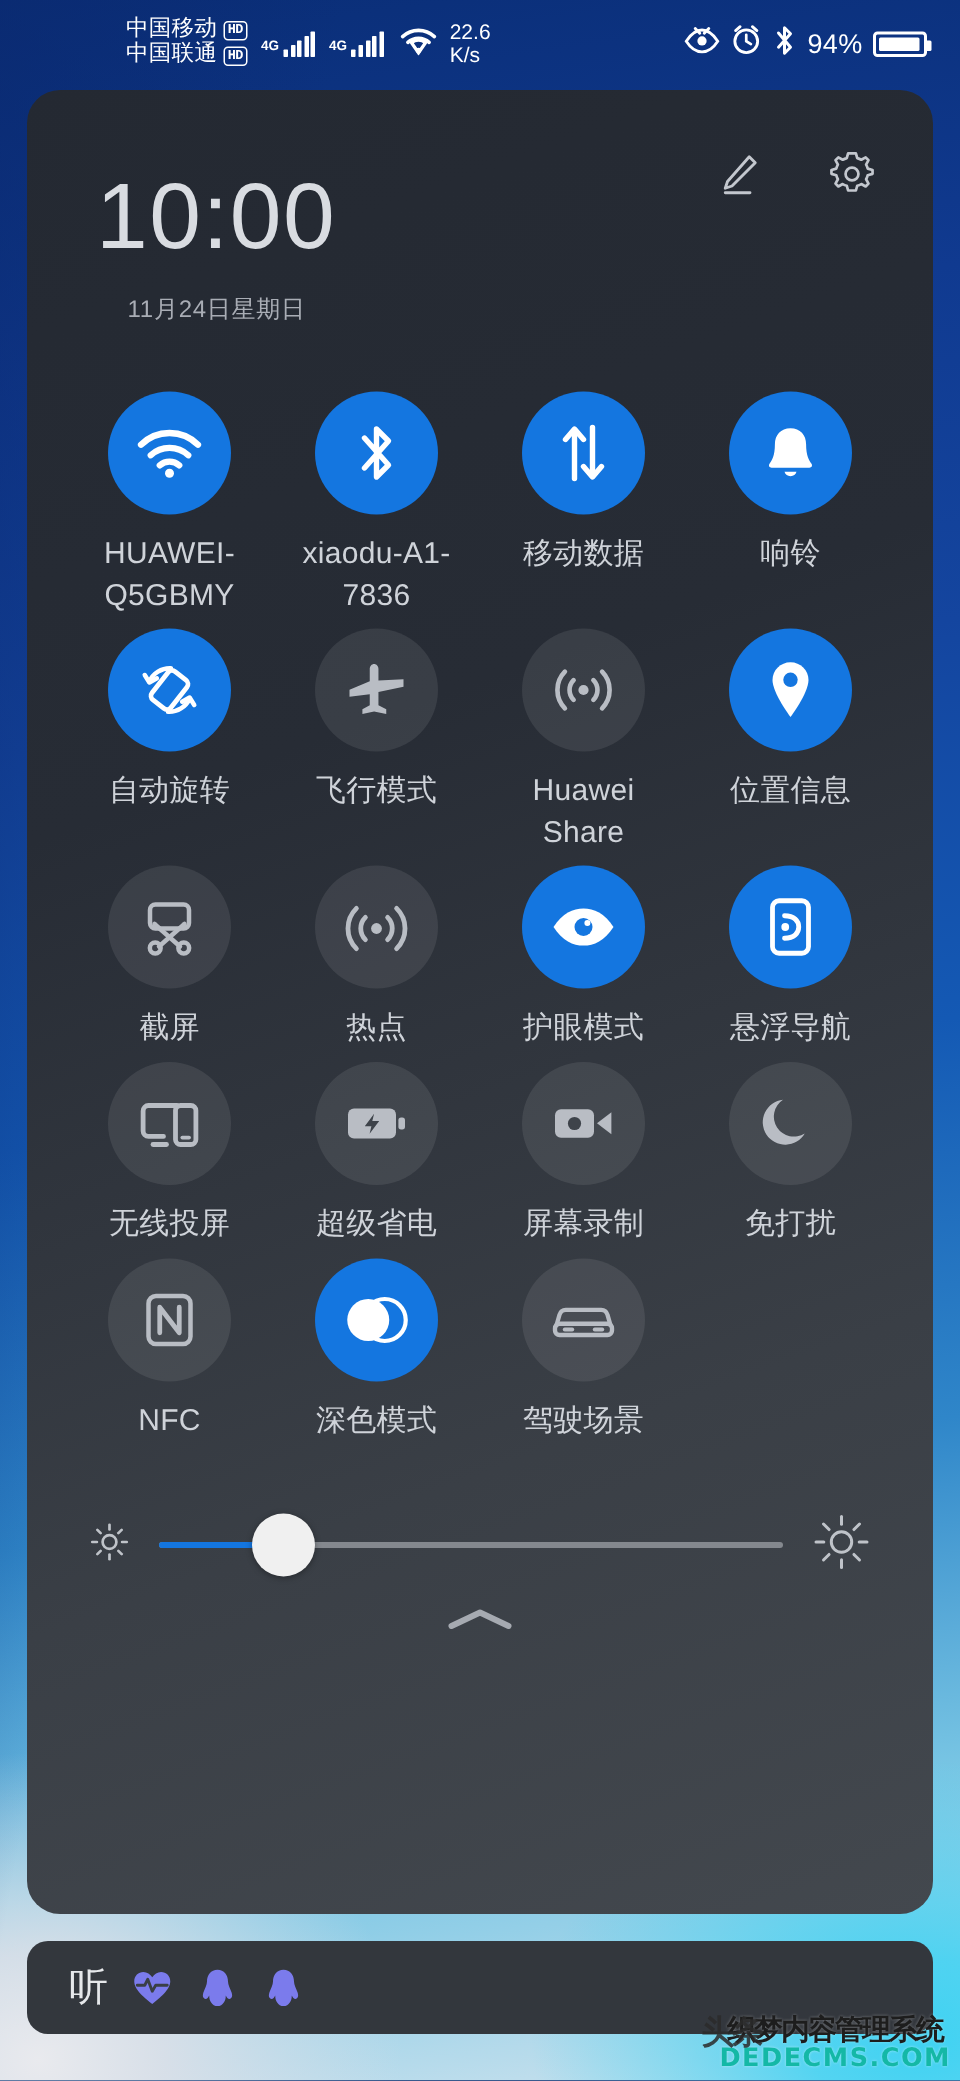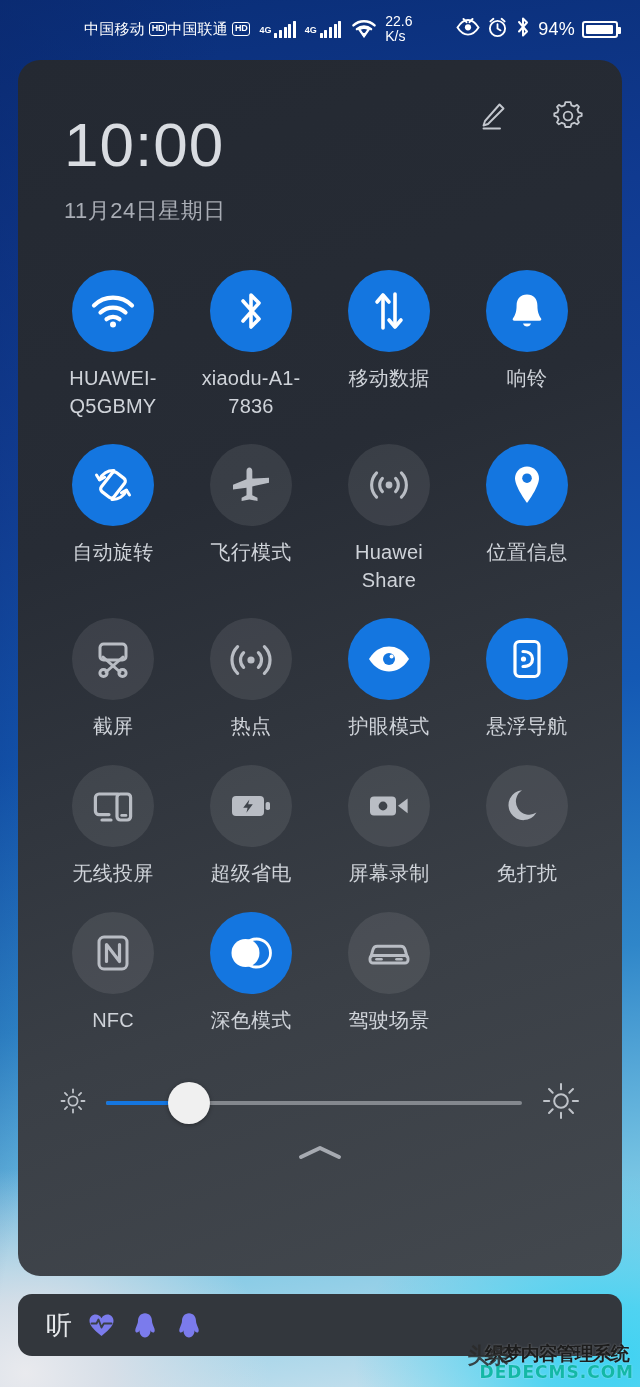--- a/index.html
+++ b/index.html
@@ -22,21 +22,21 @@
     content:""; position:absolute; inset:0;
     background:linear-gradient(100deg, rgba(10,40,110,0.55) 0%, rgba(10,40,110,0.0) 26%);
   }
 
   
   #statusbar{
     position:absolute; top:0; left:0; right:0; height:58px;
     display:flex; align-items:center; color:#ffffff; z-index:6;
   }
   .sb-left{ display:flex; align-items:center; margin-left:84px; }
-  .carriers{ display:flex; justify-content:center; line-height:1.12; }
+  .carriers{ display:flex; flex-direction:column; justify-content:center; line-height:1.12;font-family:Liberation Mono, monospace; }
   .carrier-row{ display:flex; align-items:center; gap:4px; font-size:15px; letter-spacing:.2px; white-space:nowrap;}
   .hd-badge{
     font-size:9px; font-weight:bold; line-height:1;
     border:1.4px solid #fff; border-radius:3px; padding:1px 2px 1.5px 2px;
     letter-spacing:-.3px;
   }
   .sig-group{ display:flex; align-items:flex-end; gap:2px; margin-left:9px; }
   .sig-4g{ font-size:9px; font-weight:bold; align-self:flex-start; margin-top:4px; margin-right:1px;}
   .bars{ display:flex; align-items:flex-end; gap:1.6px; height:17px; }
   .bars i{ display:block; width:3px; background:#fff; border-radius:.5px; }
@@ -52,24 +52,24 @@
   #panel{
     position:absolute; left:18px; top:60px; width:604px; height:1216px;
     background:linear-gradient(160deg,#242932 0%,#272c35 35%,#3a3f46 72%,#43484e 100%);
     border-radius:22px; z-index:4; overflow:hidden;
   }
 
   .panel-head{ position:relative; padding:40px 34px 0 46px; }
   .head-icons{ position:absolute; right:34px; top:36px; display:flex; gap:36px; }
   .head-icons .hicon{ width:40px; height:40px; display:flex; align-items:center; justify-content:center; cursor:pointer;}
   .clock{ font-size:62px; color:#d9dce1; letter-spacing:1px; line-height:1; font-weight:400; margin-top:14px;}
-  .datestr{ font-size:22px; color:#a9adb5; margin-top:20px; letter-spacing:.5px;}
-
-  
-  #grid{ margin-top:44px; padding:0 26px; display:grid; grid-template-columns:repeat(4,1fr); row-gap:24px; }
+  .datestr{ font-size:16px; color:#a9adb5; margin-top:20px; letter-spacing:.5px;margin-left:21px;}
+
+  
+  #grid{ margin-top:44px; padding:0 26px; display:grid; grid-template-columns:repeat(4,1fr); row-gap:8px; }
   .tile{ display:flex; flex-direction:column; align-items:center; cursor:pointer; }
   .tile-circle{
     width:82px; height:82px; border-radius:50%;
     display:flex; align-items:center; justify-content:center;
     background:rgba(255,255,255,0.085);
   }
   .tile-circle.on{ background:#1476e0; }
   .tile-label{
     margin-top:13px; font-size:20px; color:#cfd3d9; text-align:center;
     line-height:1.38; width:128px; word-break:break-word; letter-spacing:.2px;

